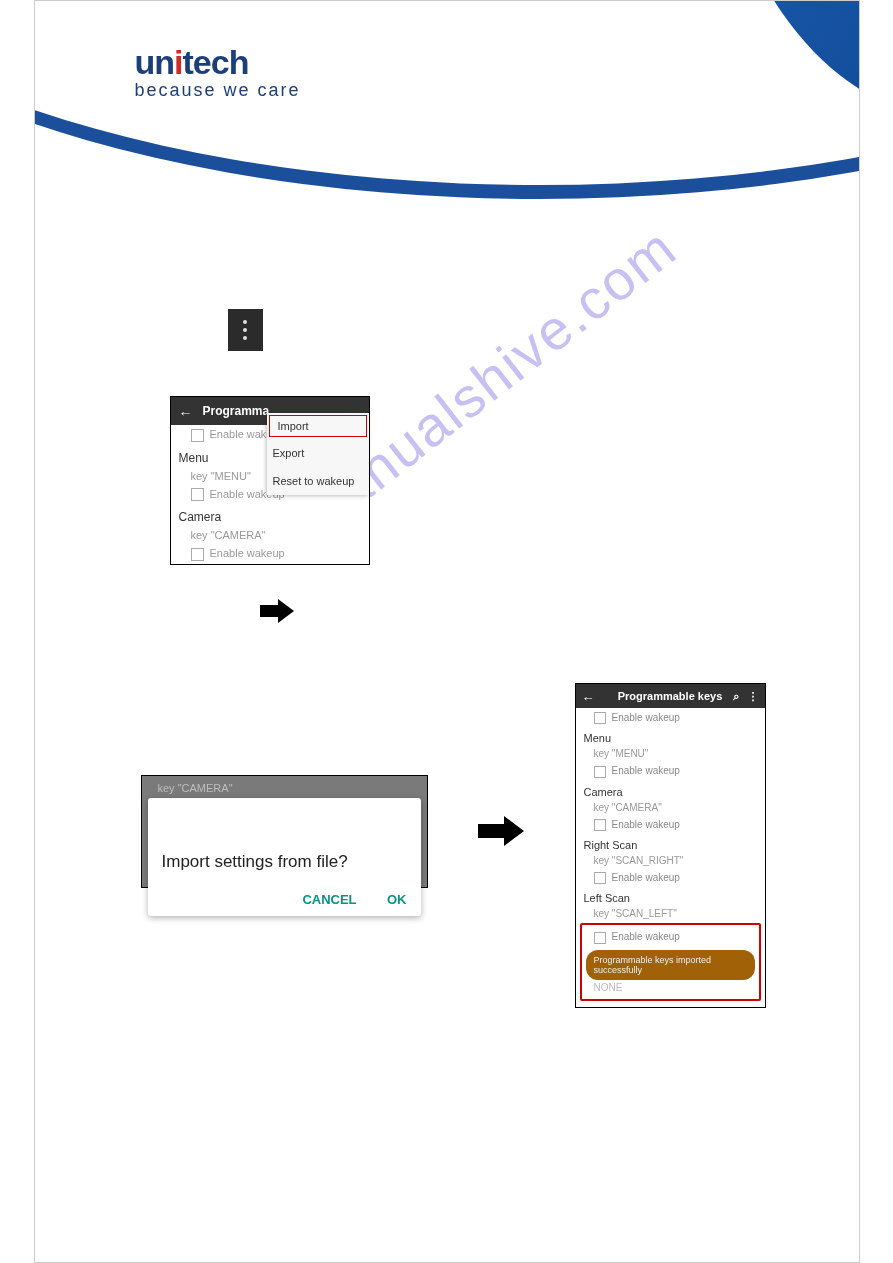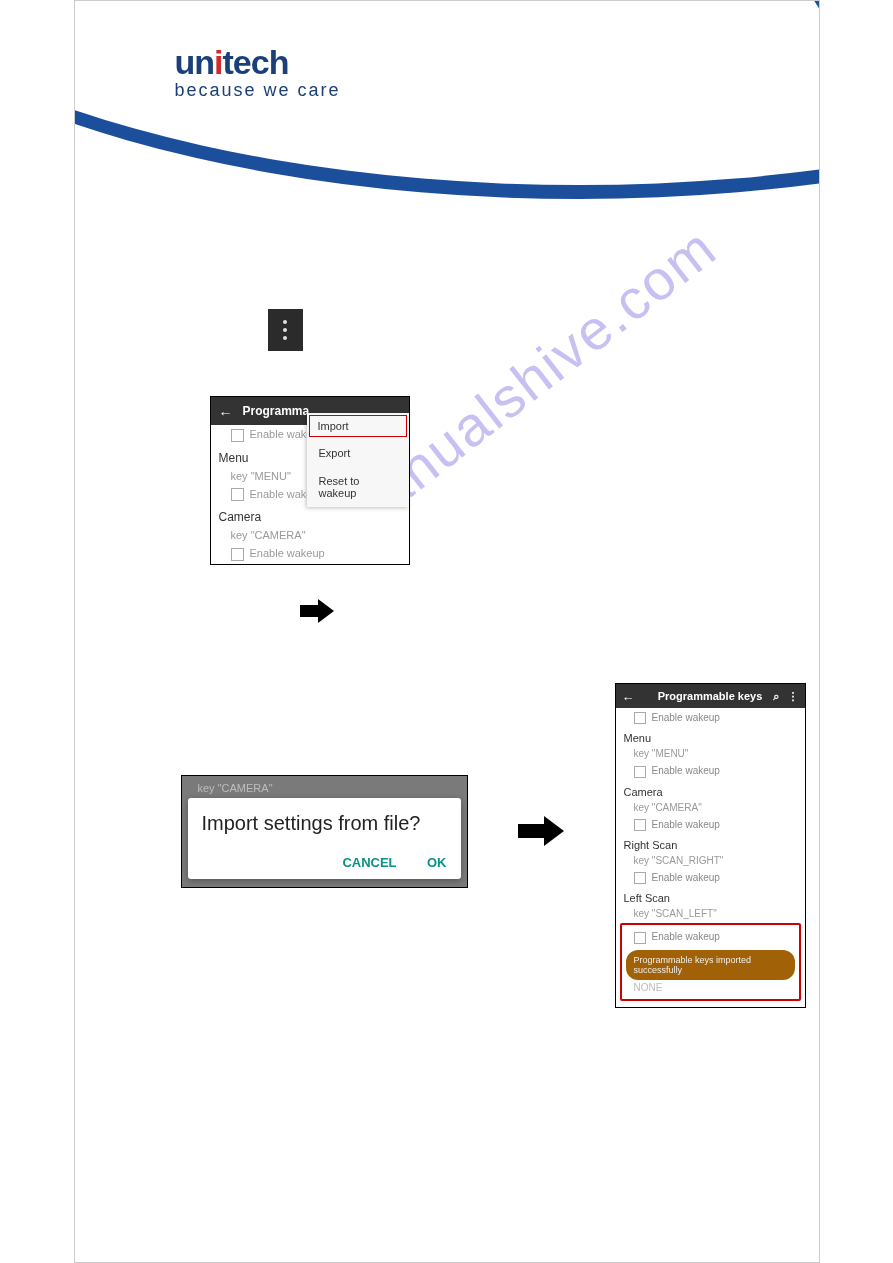--- a/index.html
+++ b/index.html
@@ -1,48 +1,48 @@
 <!DOCTYPE html>
 <html><head>
 <meta charset="utf-8">
 <style>
   html,body{margin:0;padding:0;background:#fff;font-family:Arial,Helvetica,sans-serif;}
-  .page{position:relative;width:746px;height:1263px;margin:0 auto;background:#fff;border:1px solid #ccc;box-sizing:border-box;overflow:hidden;}
+  .page{position:relative;width:826px;height:1263px;margin:0 auto;background:#fff;border:1px solid #ccc;box-sizing:border-box;overflow:hidden;}
   
   .swoosh{position:absolute;top:-500px;left:-310px;width:1600px;height:670px;border:14px solid #1b4f9c;border-radius:50%;background:transparent;}
   .swoosh::after{content:"";position:absolute;top:90px;right:230px;width:380px;height:520px;border-radius:50%;background:linear-gradient(135deg,#1e63b8 0%,#0b3f87 100%);transform:rotate(-18deg);}
   
   .logo{position:absolute;top:42px;left:100px;}
   .logo .brand{font-size:34px;font-weight:700;letter-spacing:-1px;color:#1b3f7a;}
   .logo .brand .i-dot{color:#d12a2a;}
   .logo .tag{font-size:18px;letter-spacing:2px;color:#1b3f7a;margin-top:-2px;}
   
   .more-icon{position:absolute;top:308px;left:193px;width:35px;height:42px;background:#2b2b2b;display:flex;align-items:center;justify-content:center;}
   .more-icon span{display:flex;flex-direction:column;gap:4px;}
   .more-icon span b{width:4px;height:4px;background:#e0e0e0;border-radius:50%;display:block;}
   
   .shot1{position:absolute;top:395px;left:135px;width:198px;border:1px solid #000;background:#fff;font-size:11px;color:#444;}
   .shot1 .bar{height:28px;background:#333;display:flex;align-items:center;color:#fff;font-size:12px;font-weight:600;padding:0 8px;}
   .shot1 .bar .back{margin-right:10px;font-size:14px;}
   .shot1 .popup{position:absolute;top:16px;right:0;width:102px;background:#f7f7f7;box-shadow:-1px 1px 4px rgba(0,0,0,0.25);}
-  .shot1 .popup .pitem{padding:8px 12px;font-size:11px;color:#333;}
+  .shot1 .popup .pitem{padding:8px 6px;font-size:11px;color:#333;}
   .shot1 .popup .pitem.hl{border:1px solid #d10000;padding:4px 8px;margin:2px;}
   .shot1 .row{padding:3px 8px 3px 20px;color:#999;}
   .shot1 .sec{padding:6px 8px 2px 8px;color:#333;font-size:12px;}
   .shot1 .cb{display:inline-block;width:11px;height:11px;border:1px solid #aaa;margin-right:6px;vertical-align:middle;}
   
   .arrow{position:absolute;}
   .arrow.a1{top:598px;left:225px;}
   .arrow.a2{top:815px;left:443px;}
   .arrow svg{display:block;}
   
   .dialog-wrap{position:absolute;top:774px;left:106px;width:287px;height:113px;background:#7a7a7a;border:1px solid #000;padding:6px 6px;box-sizing:border-box;}
   .dialog-wrap .faint{color:#bdbdbd;font-size:11px;padding:0 0 4px 10px;}
   .dialog{background:#fff;border-radius:3px;padding:14px 14px 8px 14px;box-shadow:0 2px 6px rgba(0,0,0,0.3);}
-  .dialog .q{font-size:20px;color:#222;font-weight:500;}
+  .dialog .q{font-size:17px;color:#222;font-weight:500;margin-top:40px;}
   .dialog .btns{text-align:right;margin-top:18px;}
   .dialog .btns span{color:#0b9284;font-size:13px;font-weight:600;margin-left:26px;text-align:right;}
   
   .shot3{position:absolute;top:682px;left:540px;width:189px;border:1px solid #000;background:#fff;font-size:10px;color:#666;}
   .shot3 .bar{height:24px;background:#333;color:#fff;display:flex;align-items:center;font-size:11px;font-weight:600;padding:0 6px;justify-content:center;position:relative;}
   .shot3 .bar .back{position:absolute;left:6px;font-size:13px;}
   .shot3 .bar .icons{position:absolute;right:6px;display:flex;gap:8px;font-size:11px;}
   .shot3 .chk{padding:4px 8px 4px 18px;color:#888;}
   .shot3 .chk .cb{display:inline-block;width:10px;height:10px;border:1px solid #aaa;margin-right:6px;vertical-align:middle;}
   .shot3 .sec{padding:4px 8px 2px 8px;color:#333;font-size:11px;}

